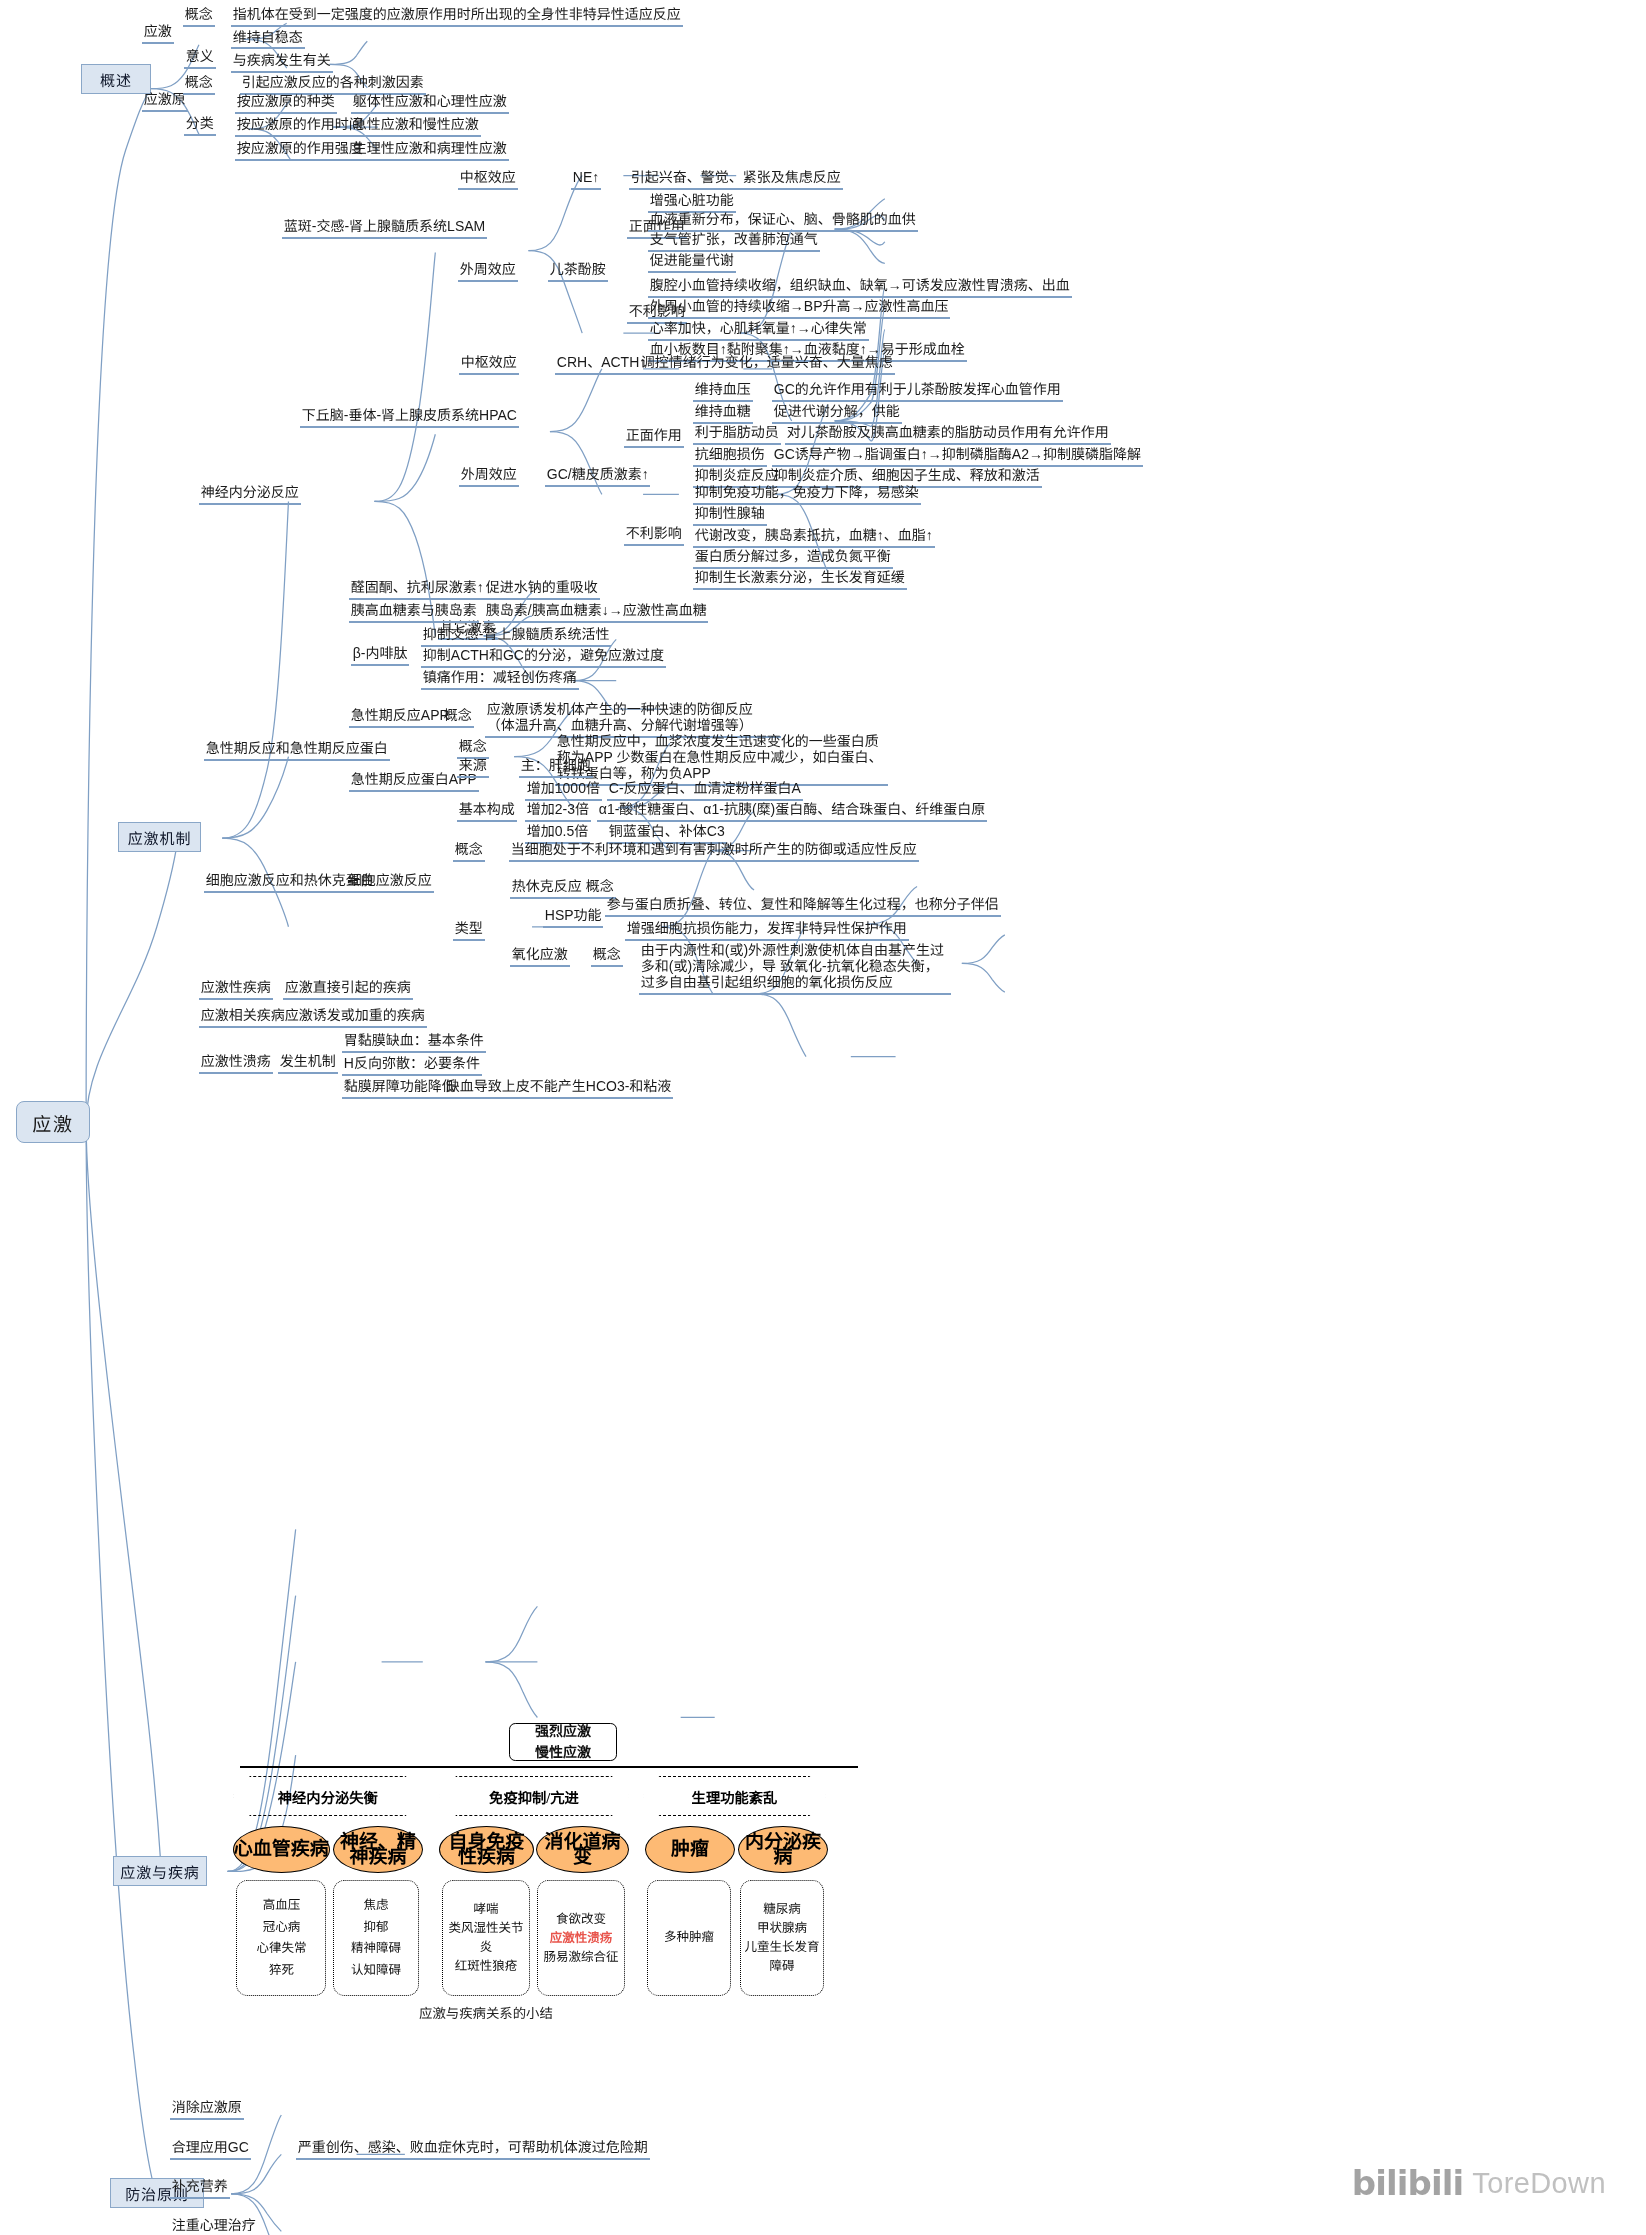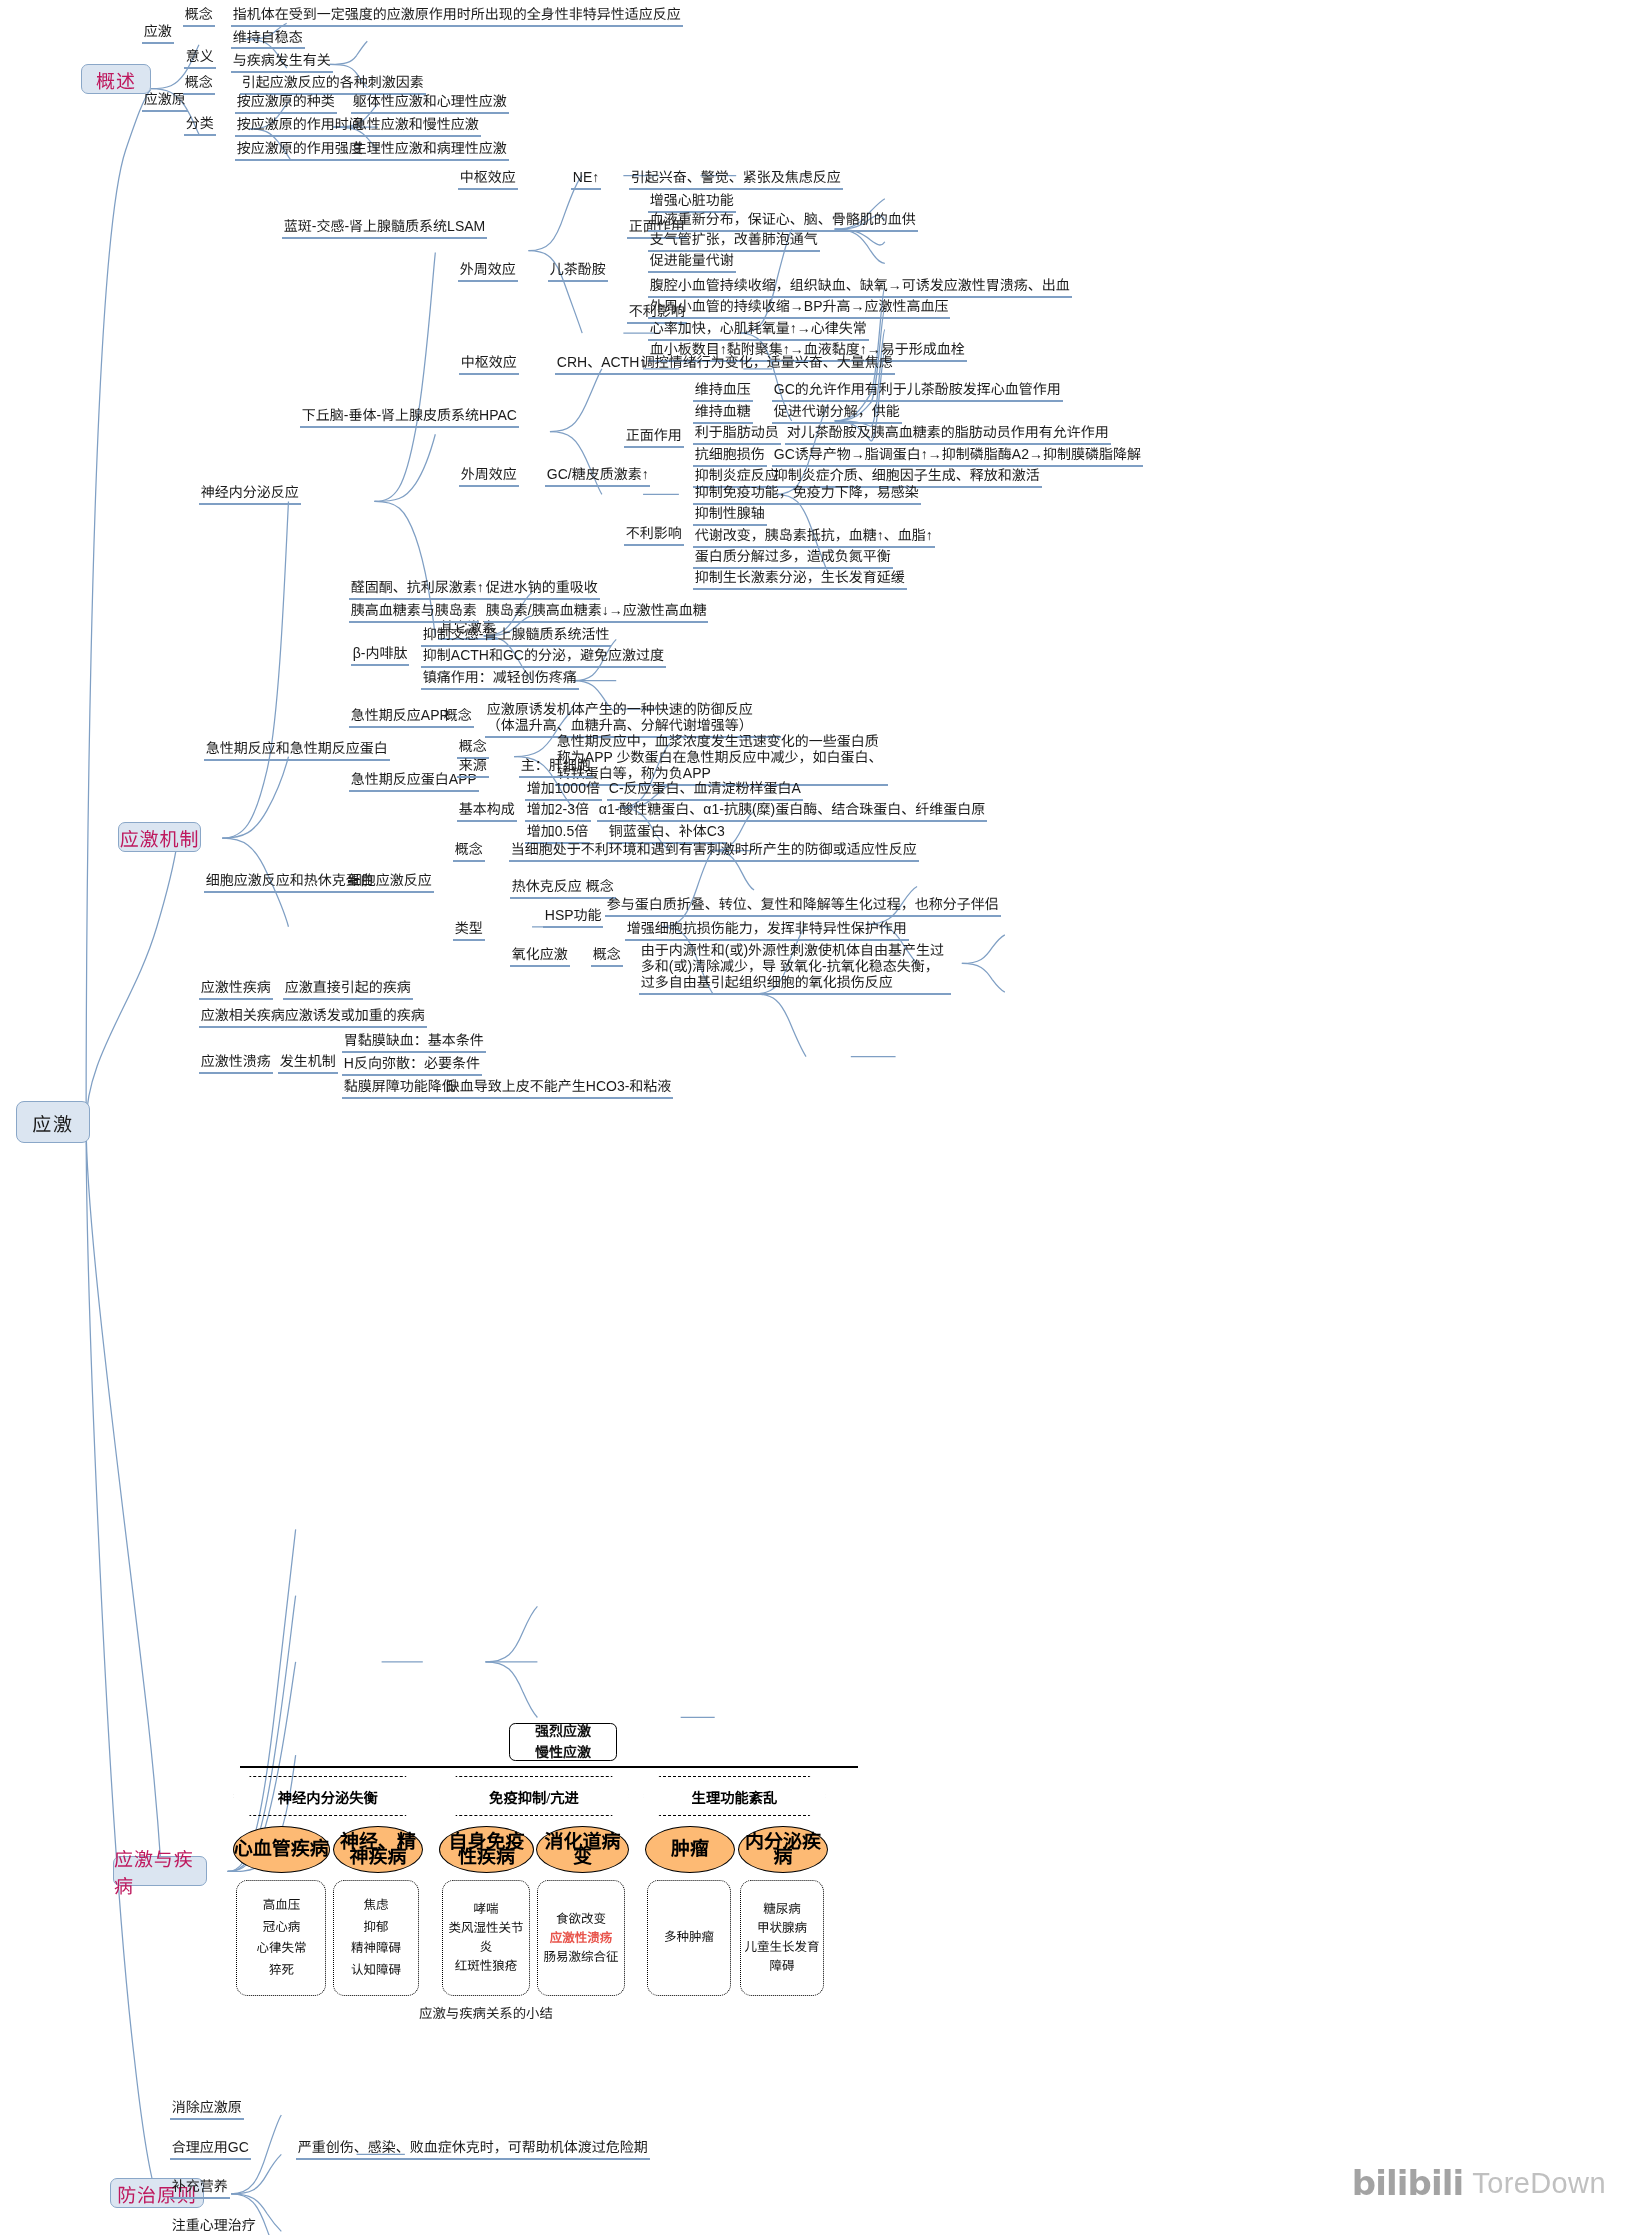--- a/index.html
+++ b/index.html
@@ -32,23 +32,23 @@
     border:1.4px solid #8aa7c8;
     border-radius:8px;
     display:flex;align-items:center;justify-content:center;
     font-size:19px;letter-spacing:1.8px;color:#1a1a1a;
     box-sizing:border-box;
   }
   .branchbox{
     position:absolute;
     background:#dbe5f1;
     border:1.4px solid #8aa7c8;
-    border-radius:7px;
+    border-radius:0;
     display:flex;align-items:center;justify-content:center;
-    font-size:19px;letter-spacing:0.9px;color:#be185d;
+    font-size:15px;letter-spacing:0.9px;color:#0f172a;
     box-sizing:border-box;
   }
 
   
   #figure{
     position:absolute;left:240px;top:1758px;width:618px;height:260px;
     font-family:"Liberation Serif","DejaVu Serif",serif;
   }
   .fig-top{
     position:absolute;left:269px;top:-35px;width:106px;height:36px;

